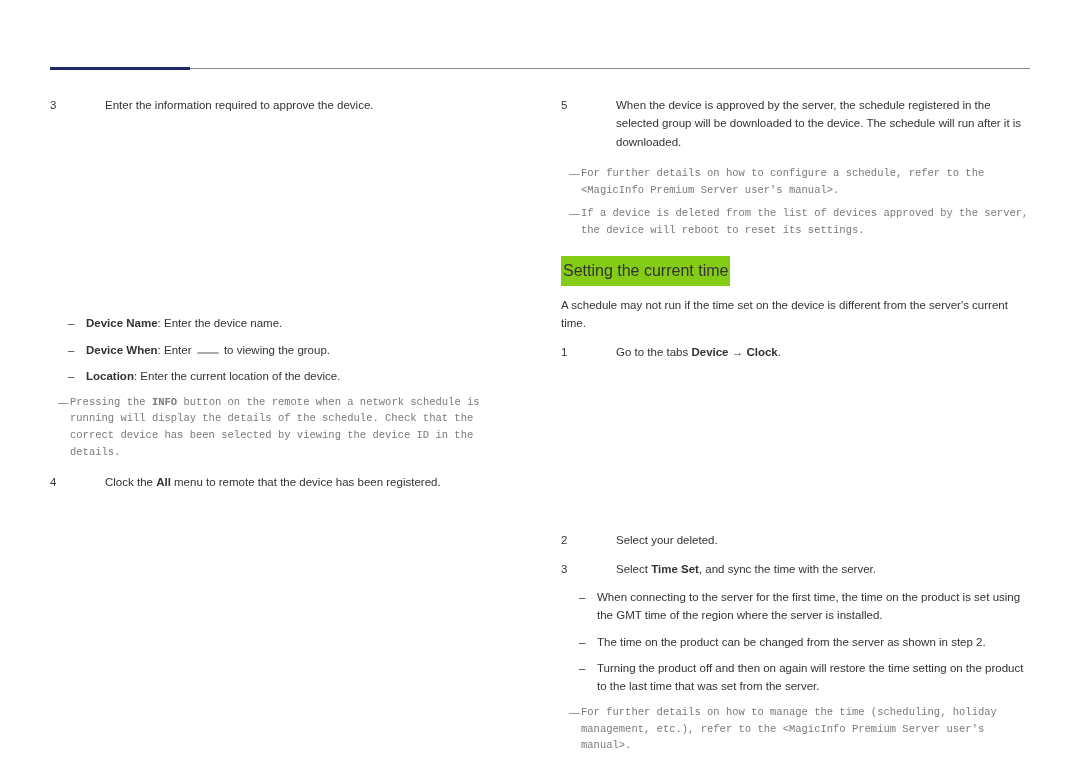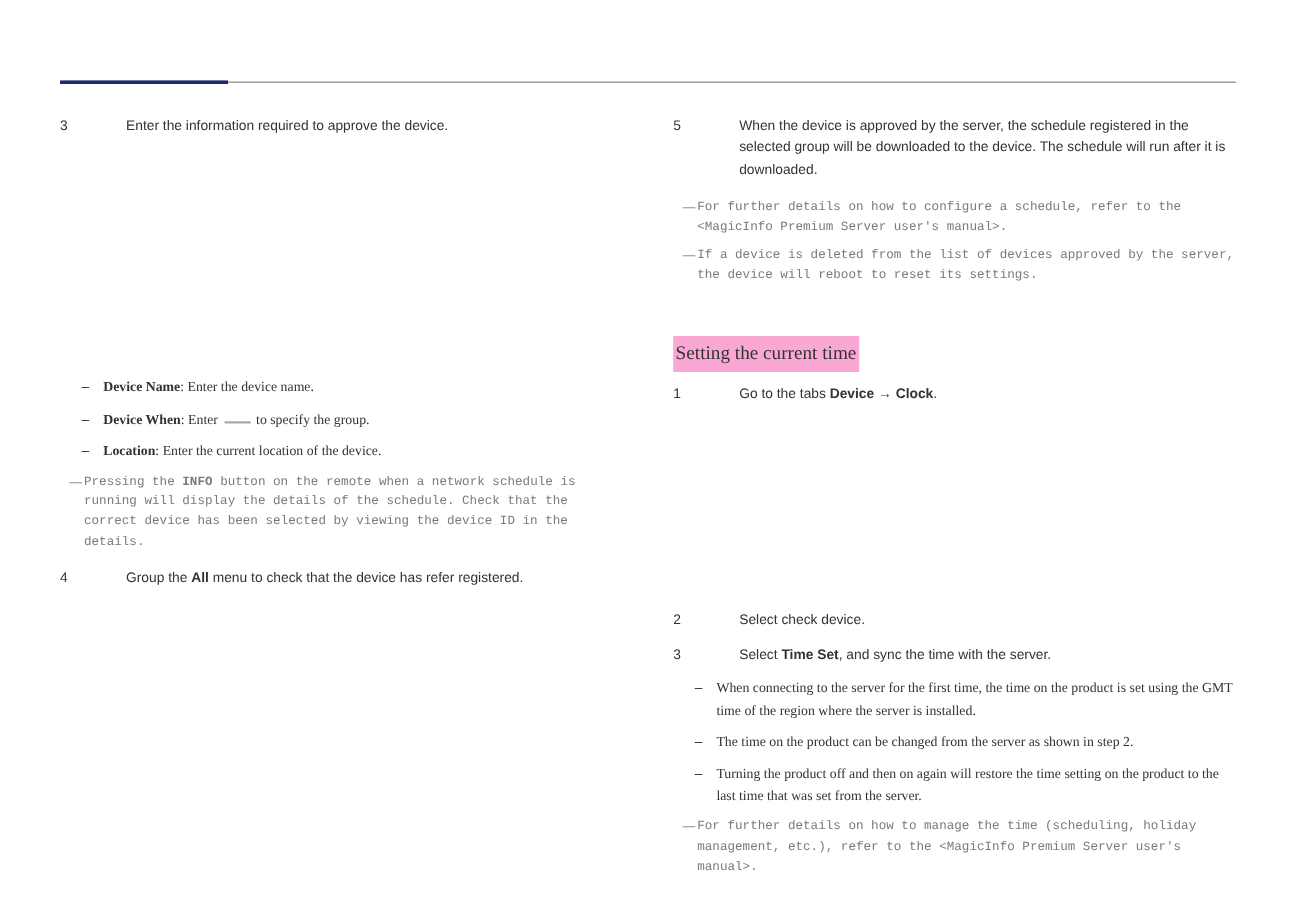--- a/index.html
+++ b/index.html
@@ -61,42 +61,41 @@
   .substep {
     display: flex;
     margin-bottom: 8px;
     padding-left: 18px;
   }
   .substep .dash {
     width: 18px;
     flex: 0 0 18px;
     text-align: left;
   }
-  .substep .txt { flex: 1; font-family: Liberation Serif, serif; }
+  .substep .txt { flex: 1; }
   .note {
     display: flex;
     margin-bottom: 6px;
     padding-left: 8px;
     font-size: 10.5px;
     color: #7a7a7a;
   }
   .note .bullet {
     width: 12px;
     flex: 0 0 12px;
   }
   .note .txt { flex: 1; font-family: Liberation Mono, monospace; }
   .bold { font-weight: 700; }
   .section-title {
     display: inline-block;
-    background: #f9a8d4;
+    background: #84cc16;
     color: #333;
     font-size: 16px;
     padding: 2px 2px;
-    margin: 24px 0 10px 0;
-    font-family: Liberation Serif, serif;
+    margin: 0 0 10px 0;
   }
   .para {
     margin-bottom: 10px;
   }
   .btn-box {
     display: inline-block;
     border: 1px solid #aaa;
     border-radius: 3px;
     padding: 0px 10px;
     font-size: 10px;
@@ -130,42 +129,42 @@
         <div class="txt">
           <span class="bold">Device Name</span><span>: Enter the device name.</span>
         </div>
       </div>
 
       <div class="substep">
         <div class="dash">‒</div>
         <div class="txt">
           <span class="bold">Device When</span><span>: Enter</span>
           <span class="btn-box"> </span>
-          <span>to specify the group.</span>
+          <span>to viewing the group.</span>
         </div>
       </div>
 
       <div class="substep">
         <div class="dash">‒</div>
         <div class="txt">
           <span class="bold">Location</span><span>: Enter the current location of the device.</span>
         </div>
       </div>
 
       <div class="note">
         <div class="bullet">―</div>
         <div class="txt">
           <span>Pressing the </span><span class="bold">INFO</span><span> button on the remote when a network schedule is running will display the details of the schedule. Check that the correct device has been selected by viewing the device ID in the details.</span>
         </div>
       </div>
 
       <div class="step" style="margin-top:12px">
         <div class="num">4</div>
         <div class="txt">
-          <span>Group the </span><span class="bold">All</span><span> menu to check that the device has refer registered.</span>
+          <span>Clock the </span><span class="bold">All</span><span> menu to remote that the device has been registered.</span>
         </div>
       </div>
 
       <div class="left-spacer-2"></div>
 
     </div>
 
     <div class="col">
 
       <div class="step">
@@ -179,33 +178,34 @@
       </div>
       <div class="note">
         <div class="bullet">―</div>
         <div class="txt">If a device is deleted from the list of devices approved by the server, the device will reboot to reset its settings.</div>
       </div>
 
       <div style="margin-top:18px">
         <span class="section-title">Setting the current time</span>
       </div>
 
+      <div class="para">A schedule may not run if the time set on the device is different from the server's current time.</div>
 
       <div class="step">
         <div class="num">1</div>
         <div class="txt">
           <span>Go to the tabs </span><span class="bold">Device</span><span> → </span><span class="bold">Clock</span><span>.</span>
         </div>
       </div>
 
       <div class="right-spacer-1"></div>
 
       <div class="step">
         <div class="num">2</div>
-        <div class="txt">Select check device.</div>
+        <div class="txt">Select your deleted.</div>
       </div>
 
       <div class="step">
         <div class="num">3</div>
         <div class="txt">
           <span>Select </span><span class="bold">Time Set</span><span>, and sync the time with the server.</span>
         </div>
       </div>
 
       <div class="substep">

